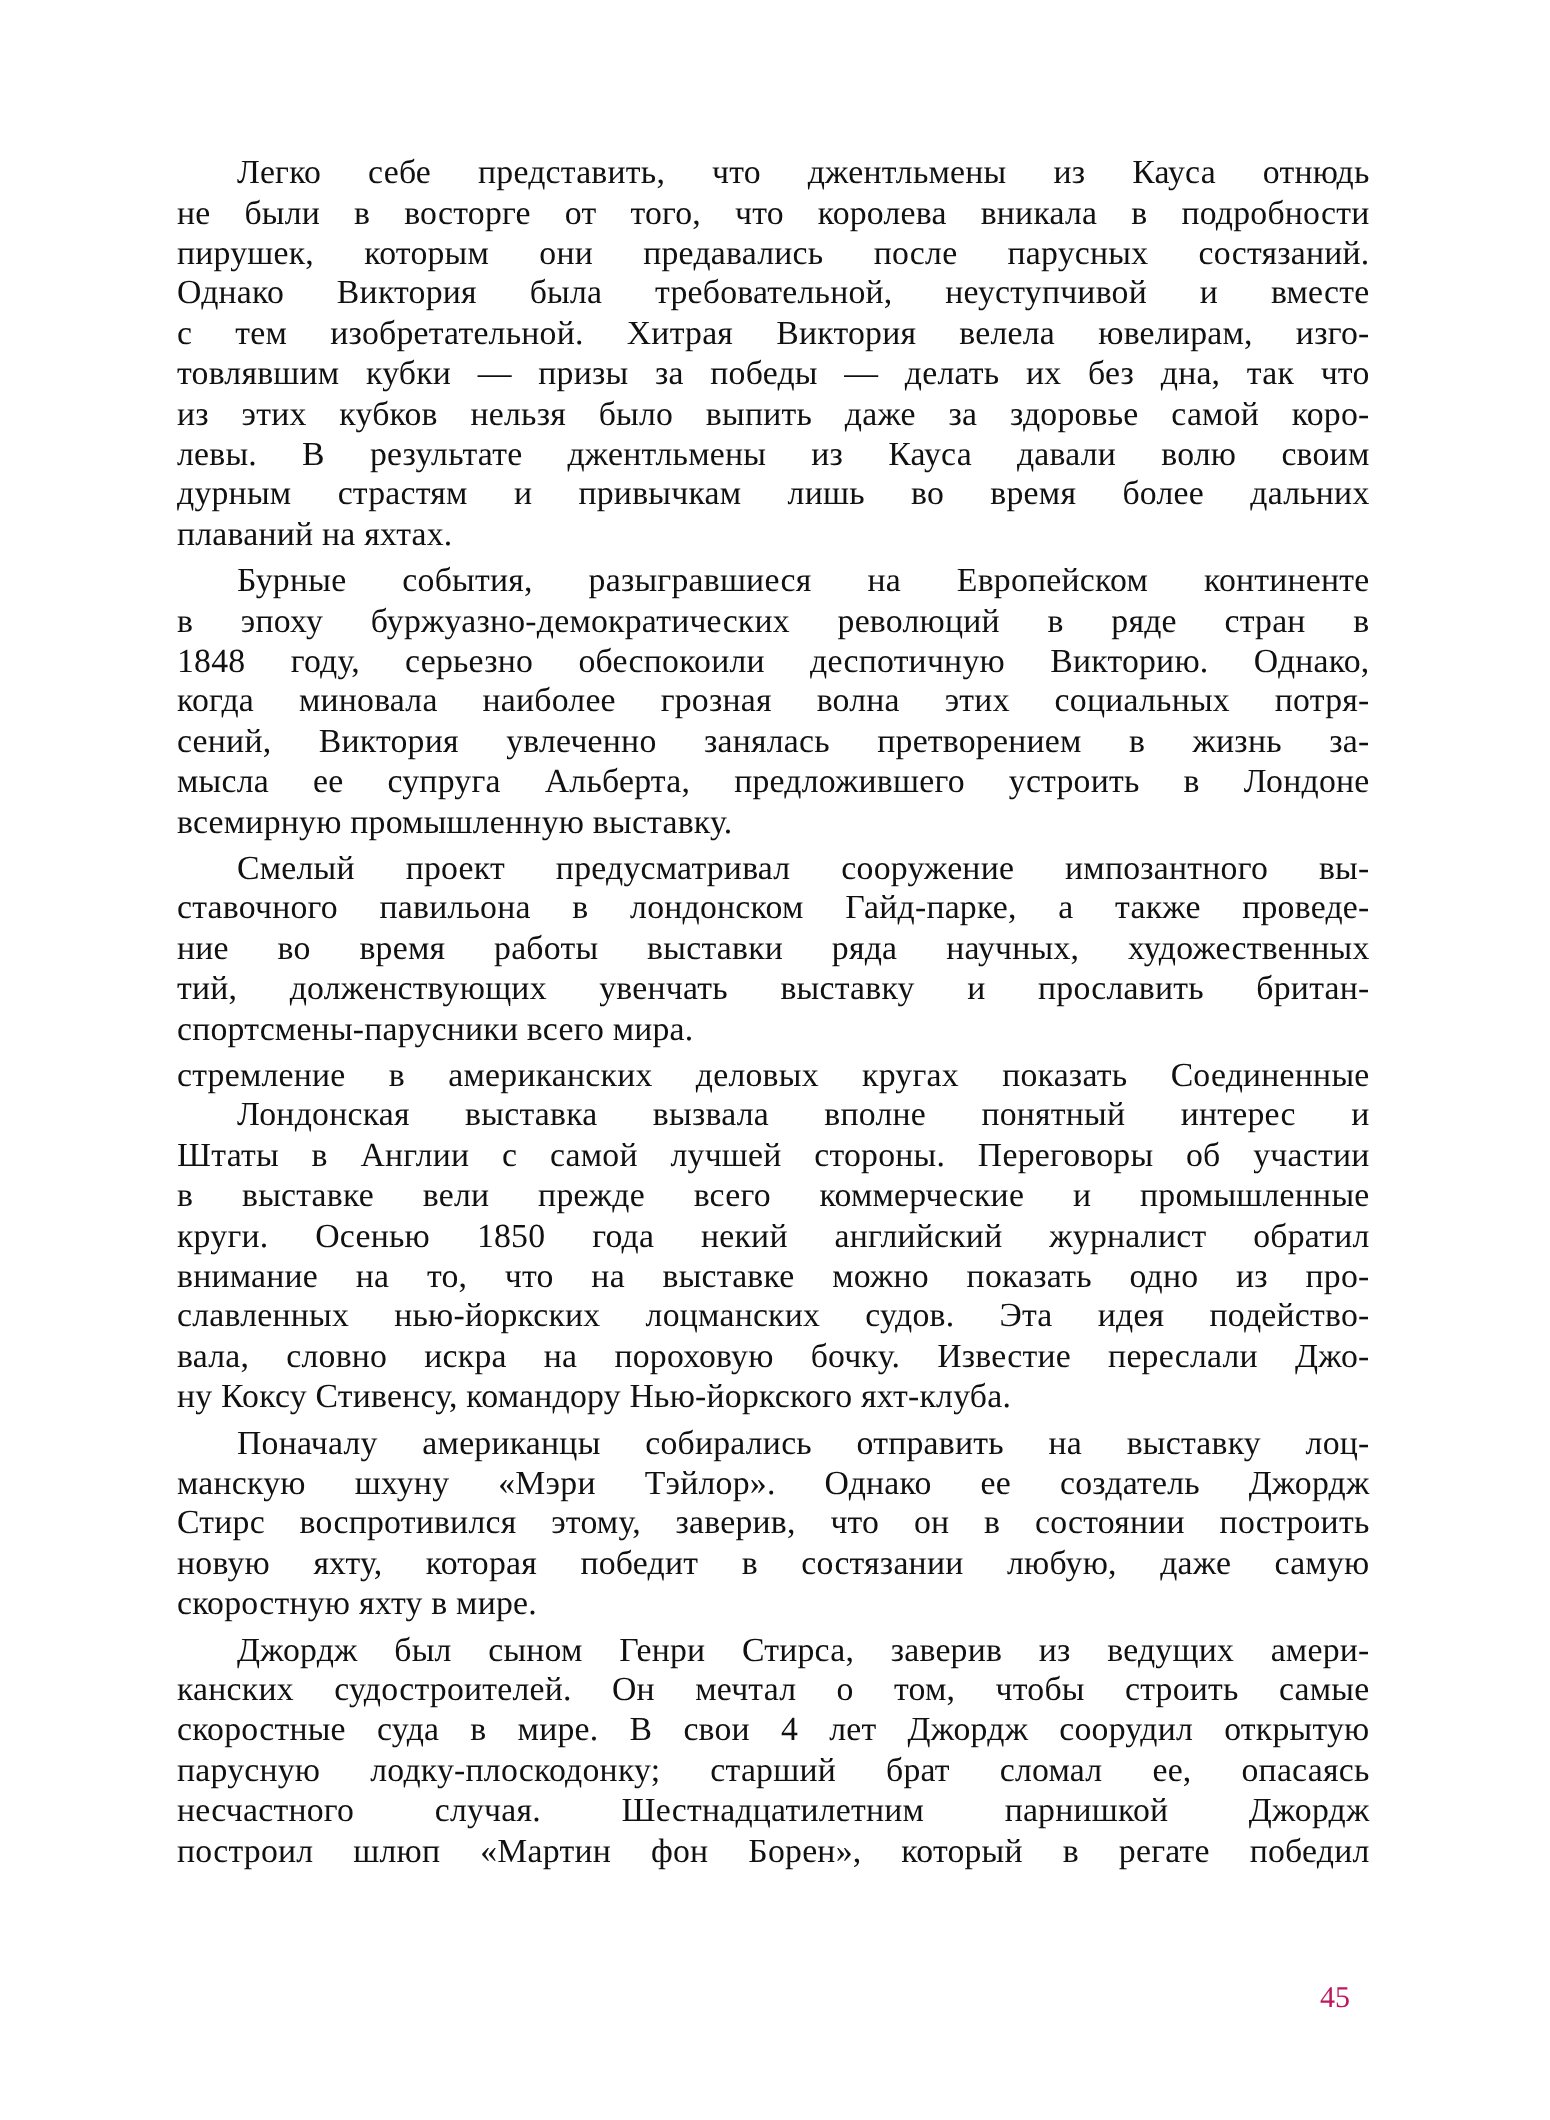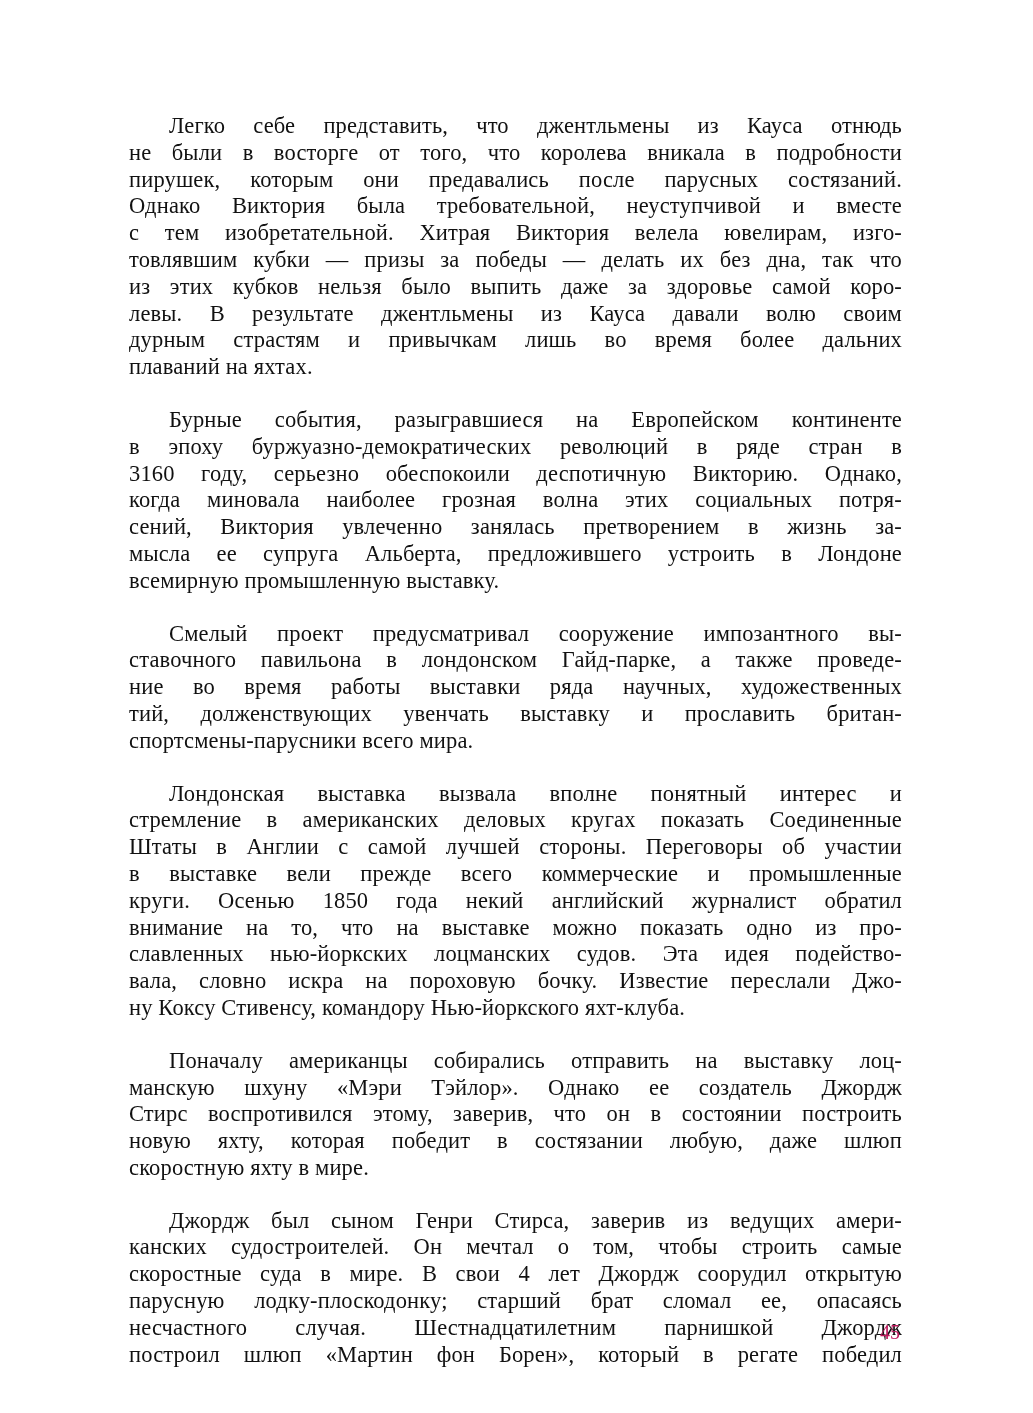--- a/index.html
+++ b/index.html
@@ -15,21 +15,21 @@
     font-family: "Liberation Serif", "DejaVu Serif", serif;
     color: #111111;
   }
   .page {
     position: absolute;
     left: 118px;
     top: 102px;
     width: 795px;
   }
   .paragraph {
-    margin: 11px;
+    margin: 0;
     padding: 0;
   }
   .line {
     display: block;
     font-size: 22.5px;
     line-height: 26.8px;
     height: 26.8px;
     white-space: nowrap;
     text-align: justify;
     text-align-last: justify;
@@ -70,55 +70,55 @@
     <span class="line">из этих кубков нельзя было выпить даже за здоровье самой коро-</span>
     <span class="line">левы. В результате джентльмены из Кауса давали волю своим</span>
     <span class="line">дурным страстям и привычкам лишь во время более дальних</span>
     <span class="line last">плаваний на яхтах.</span>
   </div>
   <div class="para-gap"></div>
 
   <div class="paragraph">
     <span class="line indent">Бурные события, разыгравшиеся на Европейском континенте</span>
     <span class="line">в эпоху буржуазно-демократических революций в ряде стран в</span>
-    <span class="line">3160 году, серьезно обеспокоили деспотичную Викторию. Однако,</span>
+    <span class="line">1848 году, серьезно обеспокоили деспотичную Викторию. Однако,</span>
     <span class="line">когда миновала наиболее грозная волна этих социальных потря-</span>
     <span class="line">сений, Виктория увлеченно занялась претворением в жизнь за-</span>
     <span class="line">мысла ее супруга Альберта, предложившего устроить в Лондоне</span>
     <span class="line last">всемирную промышленную выставку.</span>
   </div>
   <div class="para-gap"></div>
 
   <div class="paragraph">
     <span class="line indent">Смелый проект предусматривал сооружение импозантного вы-</span>
     <span class="line">ставочного павильона в лондонском Гайд-парке, а также проведе-</span>
     <span class="line">ние во время работы выставки ряда научных, художественных</span>
     <span class="line">тий, долженствующих увенчать выставку и прославить британ-</span>
     <span class="line last">спортсмены-парусники всего мира.</span>
   </div>
   <div class="para-gap"></div>
 
   <div class="paragraph">
+    <span class="line">стремление в американских деловых кругах показать Соединенные</span>
     <span class="line indent">Лондонская выставка вызвала вполне понятный интерес и</span>
-    <span class="line">стремление в американских деловых кругах показать Соединенные</span>
     <span class="line">Штаты в Англии с самой лучшей стороны. Переговоры об участии</span>
     <span class="line">в выставке вели прежде всего коммерческие и промышленные</span>
     <span class="line">круги. Осенью 1850 года некий английский журналист обратил</span>
     <span class="line">внимание на то, что на выставке можно показать одно из про-</span>
     <span class="line">славленных нью-йоркских лоцманских судов. Эта идея подейство-</span>
     <span class="line">вала, словно искра на пороховую бочку. Известие переслали Джо-</span>
     <span class="line last">ну Коксу Стивенсу, командору Нью-йоркского яхт-клуба.</span>
   </div>
   <div class="para-gap"></div>
 
   <div class="paragraph">
     <span class="line indent">Поначалу американцы собирались отправить на выставку лоц-</span>
     <span class="line">манскую шхуну «Мэри Тэйлор». Однако ее создатель Джордж</span>
     <span class="line">Стирс воспротивился этому, заверив, что он в состоянии построить</span>
-    <span class="line">новую яхту, которая победит в состязании любую, даже шлюп</span>
+    <span class="line">новую яхту, которая победит в состязании любую, даже самую</span>
     <span class="line last">скоростную яхту в мире.</span>
   </div>
   <div class="para-gap"></div>
 
   <div class="paragraph">
     <span class="line indent">Джордж был сыном Генри Стирса, заверив из ведущих амери-</span>
     <span class="line">канских судостроителей. Он мечтал о том, чтобы строить самые</span>
     <span class="line">скоростные суда в мире. В свои 4 лет Джордж соорудил открытую</span>
     <span class="line">парусную лодку-плоскодонку; старший брат сломал ее, опасаясь</span>
     <span class="line">несчастного случая. Шестнадцатилетним парнишкой Джордж</span>

